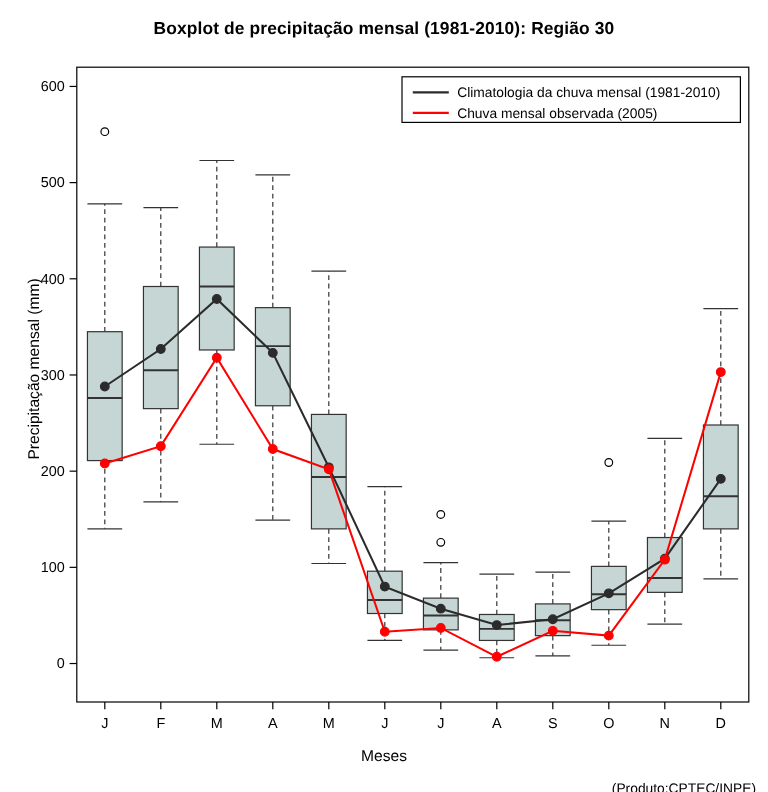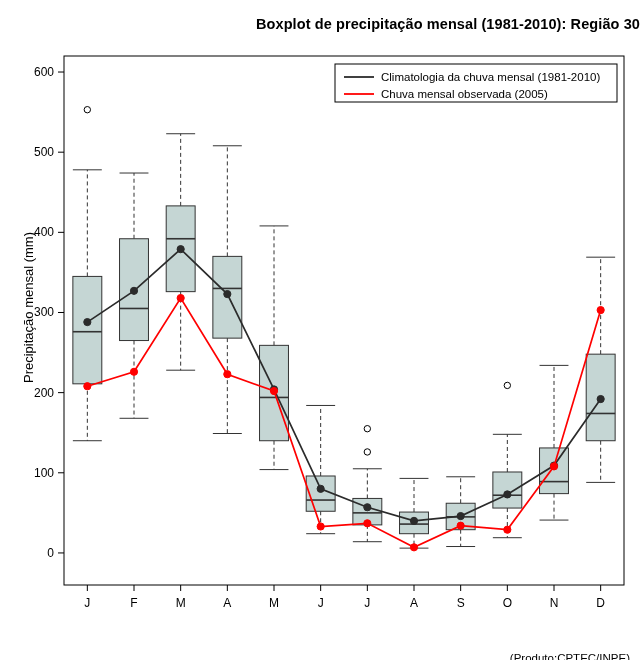--- a/index.html
+++ b/index.html
@@ -19,21 +19,21 @@
     position: absolute;
     left: 0; top: 0;
     width: 640px;
     height: 660px;
   }
   .chart-title {
     position: absolute;
     left: 0;
     top: 16px;
     width: 640px;
-    text-align: right;
+    text-align: center;
     font-size: 14.5px;
     font-weight: bold;
     letter-spacing: 0.1px;
   }
   .ylabel {
     position: absolute;
     left: -92px;
     top: 300px;
     width: 240px;
     text-align: center;
@@ -70,20 +70,21 @@
     font-size: 11.5px;
     fill: #000;
   }
 </style>
 </head>
 <body>
 
 <div id="chart-root">
   <div class="chart-title">Boxplot de precipitação mensal (1981-2010): Região 30</div>
   <div class="ylabel">Precipitação mensal (mm)</div>
+  <div class="xlabel">Meses</div>
   <div class="credit">(Produto:CPTEC/INPE)</div>
   <svg id="plot" width="640" height="660">
       <rect x="64" y="56" width="560" height="529" fill="none" stroke="#000" stroke-width="1"></rect>
       <line x1="58" y1="552.939393939394" x2="64" y2="552.939393939394" stroke="#000" stroke-width="1"></line>
       <text x="54" y="556.939393939394" text-anchor="end" class="tick-text">0</text>
       <line x1="58" y1="472.78787878787875" x2="64" y2="472.78787878787875" stroke="#000" stroke-width="1"></line>
       <text x="54" y="476.78787878787875" text-anchor="end" class="tick-text">100</text>
       <line x1="58" y1="392.6363636363636" x2="64" y2="392.6363636363636" stroke="#000" stroke-width="1"></line>
       <text x="54" y="396.6363636363636" text-anchor="end" class="tick-text">200</text>
       <line x1="58" y1="312.4848484848485" x2="64" y2="312.4848484848485" stroke="#000" stroke-width="1"></line>

